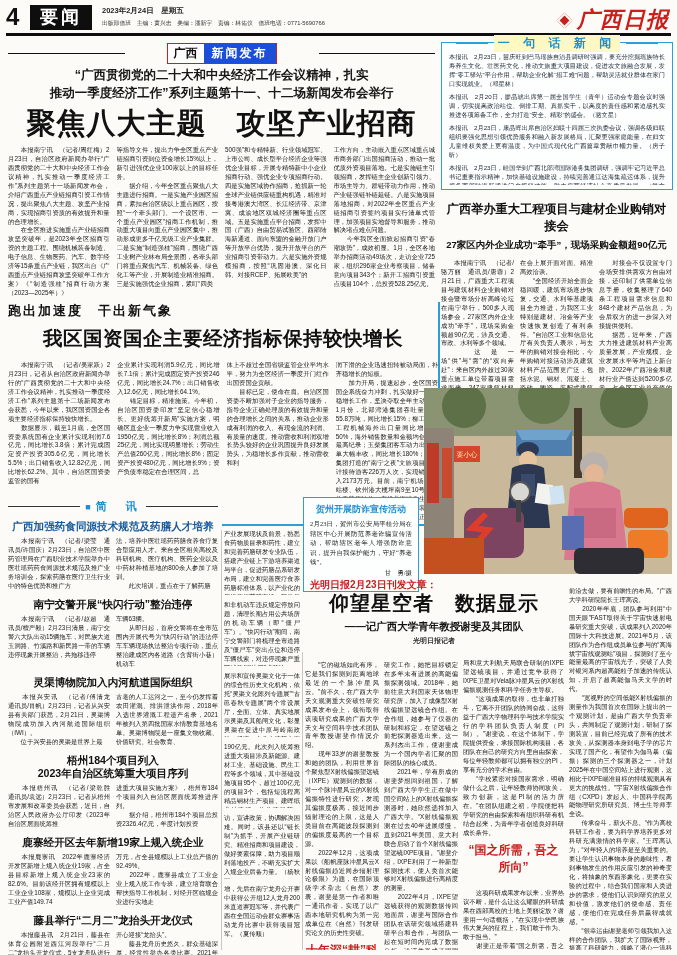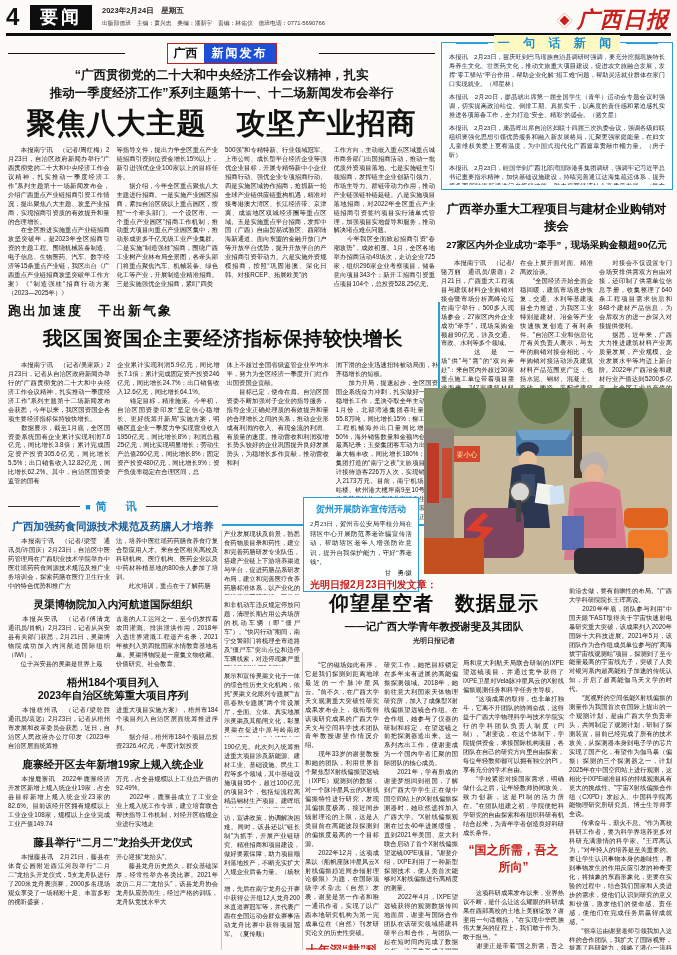--- a/index.html
+++ b/index.html
@@ -181,20 +181,28 @@
 
     <div class="brief">
       <h3 class="blue" style="white-space:pre-line">广西加强药食同源技术规范及药膳人才培养</h3>
       <div class="cols">
         <div class="bodycol">　　本报南宁讯　（记者/梁莹　通讯员/许国庆）2月23日，自治区中医药管理局在广西职业技术学院举办中医壮瑶药药食同源技术规范及推广业务培训会，探索药膳在医疗卫生行业中的特色优势和推广方</div>
         <div class="bodycol">法，培养中医壮瑶药药膳食养食疗复合型应用人才。来自全区相关高校及科研机构、医疗机构、医药企业以及中药材种植基地的800余人参加了培训。
 　　此次培训，重点在于了解药膳</div>
       </div>
     </div>
 
+    <div class="brief">
+      <h3 style="white-space:pre-line">南宁交警开展“快闪行动”整治违停</h3>
+      <div class="cols">
+        <div class="bodycol">　　本报南宁讯　（记者/赵超　通讯员/檀严毅）2月23日清晨，南宁交警六大队出动15辆拖车，对民族大道玉洞路、竹溪路和新民路一带的车辆违停现象开展整治，共拖移违停</div>
+        <div class="bodycol">车辆63辆。
+　　从即日起，首府交警将在全市范围内开展代号为“快闪行动”的违法停车车辆现场执法整治专项行动，重点整治建成区内各道路（含背街小巷）机动车</div>
+      </div>
+    </div>
 
     <div class="brief">
       <h3 style="white-space:pre-line">灵渠博物院加入内河航道国际组织</h3>
       <div class="cols">
         <div class="bodycol">　　本报兴安讯　（记者/傅清龙　通讯员/肖帆）2月23日，记者从兴安县有关部门获悉，2月21日，灵渠博物院成功加入内河航道国际组织（IWI）。
 　　位于兴安县的灵渠是世界上最</div>
         <div class="bodycol">古老的人工运河之一，至今仍发挥着农田灌溉、排洪泄洪作用，2018年入选世界灌溉工程遗产名录，2021年被列入第四批国家水情教育基地名单。灵渠博物院是一座集文物收藏、价值研究、社会教育、</div>
       </div>
     </div>
 

